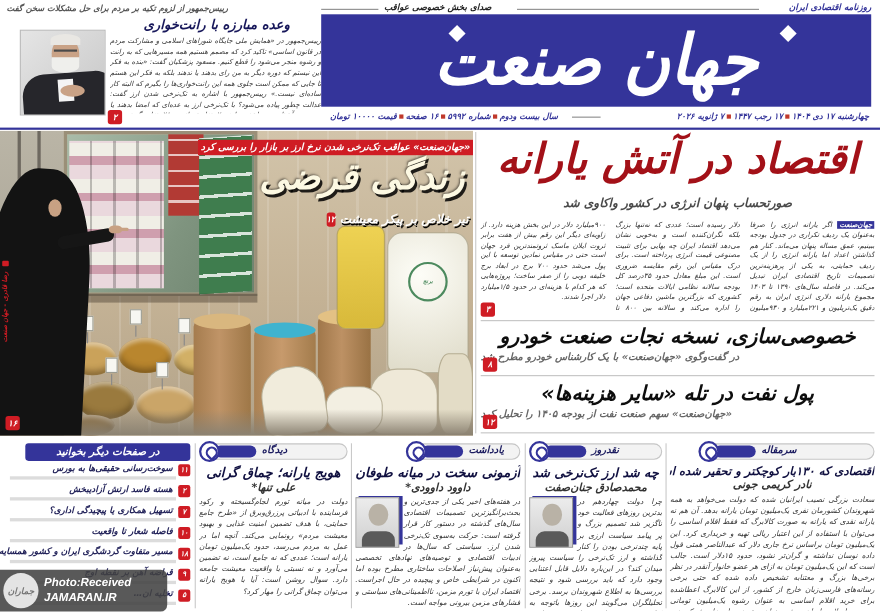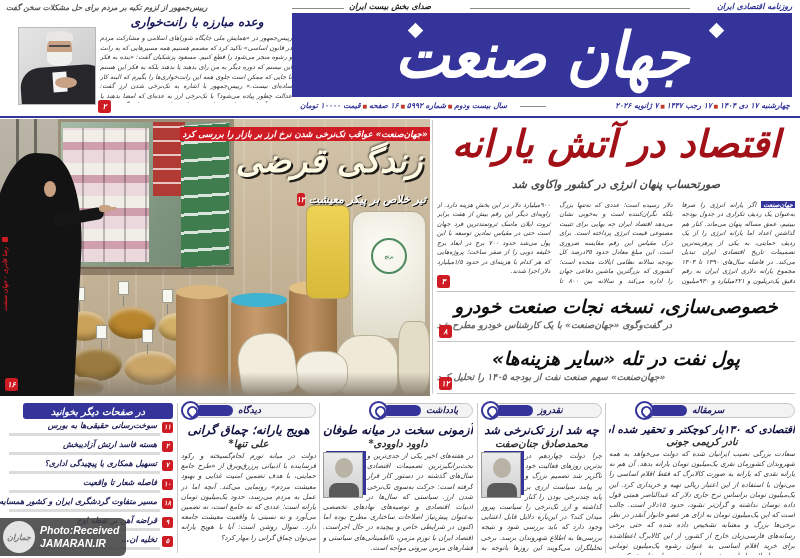--- a/index.html
+++ b/index.html
@@ -130,21 +130,21 @@
   .b-au{text-align:center;font-size:10px;font-weight:bold;color:#333;margin:1px 0 2px;}
   .b-body{font-size:6.8px;line-height:1.5;text-align:justify;color:#333;overflow:hidden;}
   .mug{float:left;width:40px;height:46px;margin:1px 4px 2px 0;background:linear-gradient(#ececec,#cfcfcf);
        border:1px solid #999;box-shadow:3px -3px 0 #34349a;position:relative;}
   .m-head{position:absolute;left:11px;top:5px;width:18px;height:20px;background:#b9b2a6;border-radius:50%;}
   .m-body{position:absolute;left:5px;bottom:0;width:30px;height:14px;background:#5a5a5a;border-radius:8px 8px 0 0;}
   .c-did{left:181px;width:135px;} .c-yad{left:323px;width:150px;} .c-naq{left:481px;width:121px;} .c-sar{left:609px;width:186px;}
   .c-naq .b-hl{font-size:11.5px;} .c-sar .b-hl{font-size:10.5px;}
 
   
-  .watermark{position:absolute;left:0;top:118px;width:126px;height:38px;background:rgba(66,66,66,.88);
+  .watermark{position:absolute;left:0;top:118px;width:152px;height:38px;background:rgba(66,66,66,.88);
              border-radius:0 6px 6px 0;display:flex;align-items:center;direction:ltr;z-index:30;}
   .wm-logo{width:32px;height:32px;margin-left:3px;background:#e4e4e4;border-radius:50%;color:#777;
            font-size:8px;font-weight:bold;display:flex;align-items:center;justify-content:center;flex:none;}
   .wm-text{margin-left:5px;color:#fff;font-family:"Liberation Sans",sans-serif;font-size:10.5px;font-weight:bold;
            line-height:1.25;display:flex;flex-direction:column;}
 </style>
 </head>
 <body>
 
 <div class="page">
@@ -161,21 +161,21 @@
         <div class="pz-hands"></div>
     </div>
     <h3 class="tl-hl">وعده مبارزه با رانت‌خواری</h3>
     <p class="tl-body">رییس‌جمهور در «همایش ملی جایگاه شوراهای اسلامی و مشارکت مردم در قانون اساسی» تاکید کرد که مصمم هستیم همه مسیرهایی که به رانت و رشوه منجر می‌شود را قطع کنیم. مسعود پزشکیان گفت: «بنده به فکر این نیستم که دوره دیگر به من رای بدهند یا ندهند بلکه به فکر این هستم تا جایی که ممکن است جلوی همه این رانت‌خواری‌ها را بگیرم که البته کار ساده‌ای نیست.» رییس‌جمهور با اشاره به تک‌نرخی شدن ارز گفت: عدالت چطور پیاده می‌شود؟ با تک‌نرخی ارز به عده‌ای که امضا بدهند یا دوست و آشنای من باشند و ارز ۷۰ هزار تومانی و ۲۸ هزار بگیرند و هر کسی هم با ما رابطه نداشت در نوبت بماند تا چه زمانی به او تعلق بگیرد؟!</p>
     <div class="pgbox tl-pg">۲</div>
   </section>
 
   <header class="masthead">
     <div class="mh-top">
       <span class="rule r1"></span>
-      <span class="tag-priv">صدای بخش بیست ایران</span>
+      <span class="tag-priv">صدای بخش خصوصی عواقب</span>
       <span class="rule r2"></span>
       <span class="tag-econ">روزنامه اقتصادی ایران</span>
     </div>
     <div class="mh-logo">
       <span class="diamond d1"></span>
       <span class="lg">جهان صنعت</span>
       <span class="diamond d2"></span>
     </div>
     <div class="mh-bottom">
       <span class="issue"><span>سال بیست ودوم</span><span class="sq"> ■ </span><span>شماره ۵۹۹۲</span><span class="sq"> ■ </span><span>۱۶ صفحه</span><span class="sq"> ■ </span><span>قیمت ۱۰۰۰۰ تومان</span></span>

